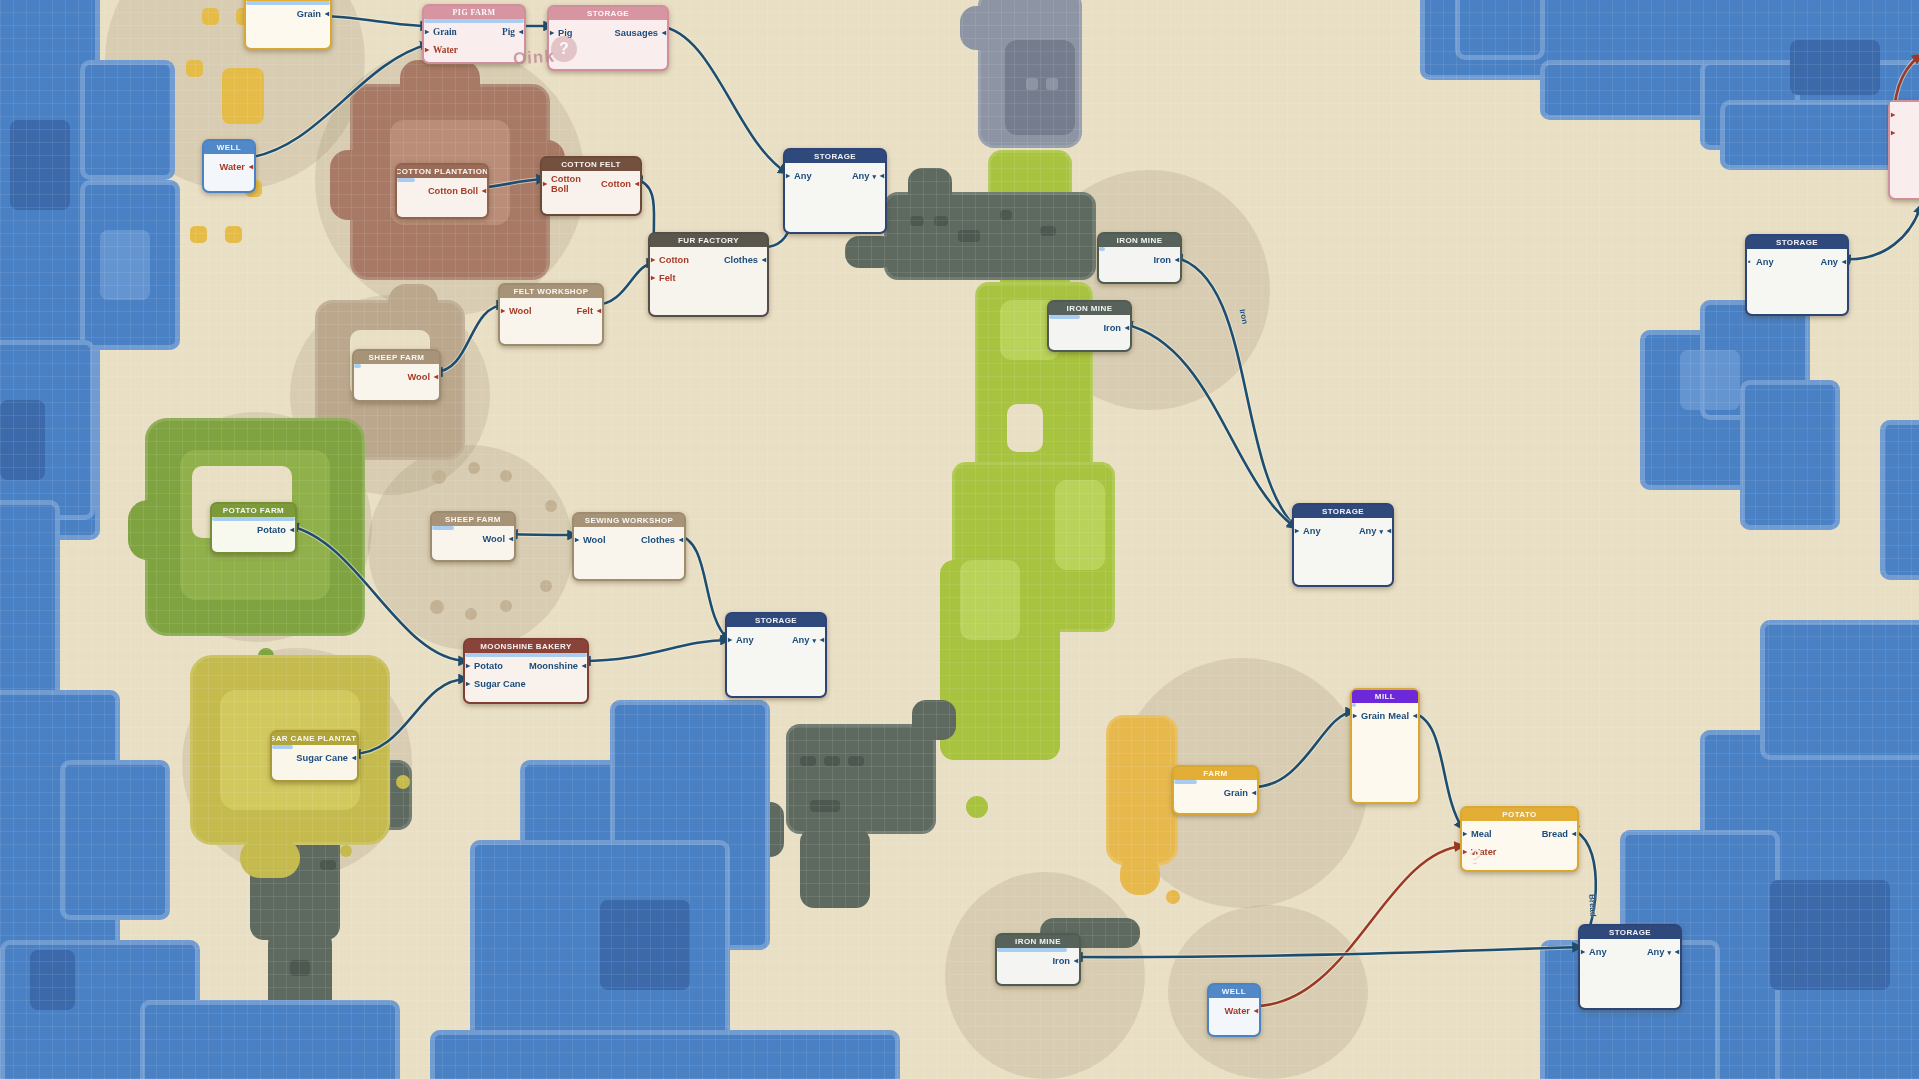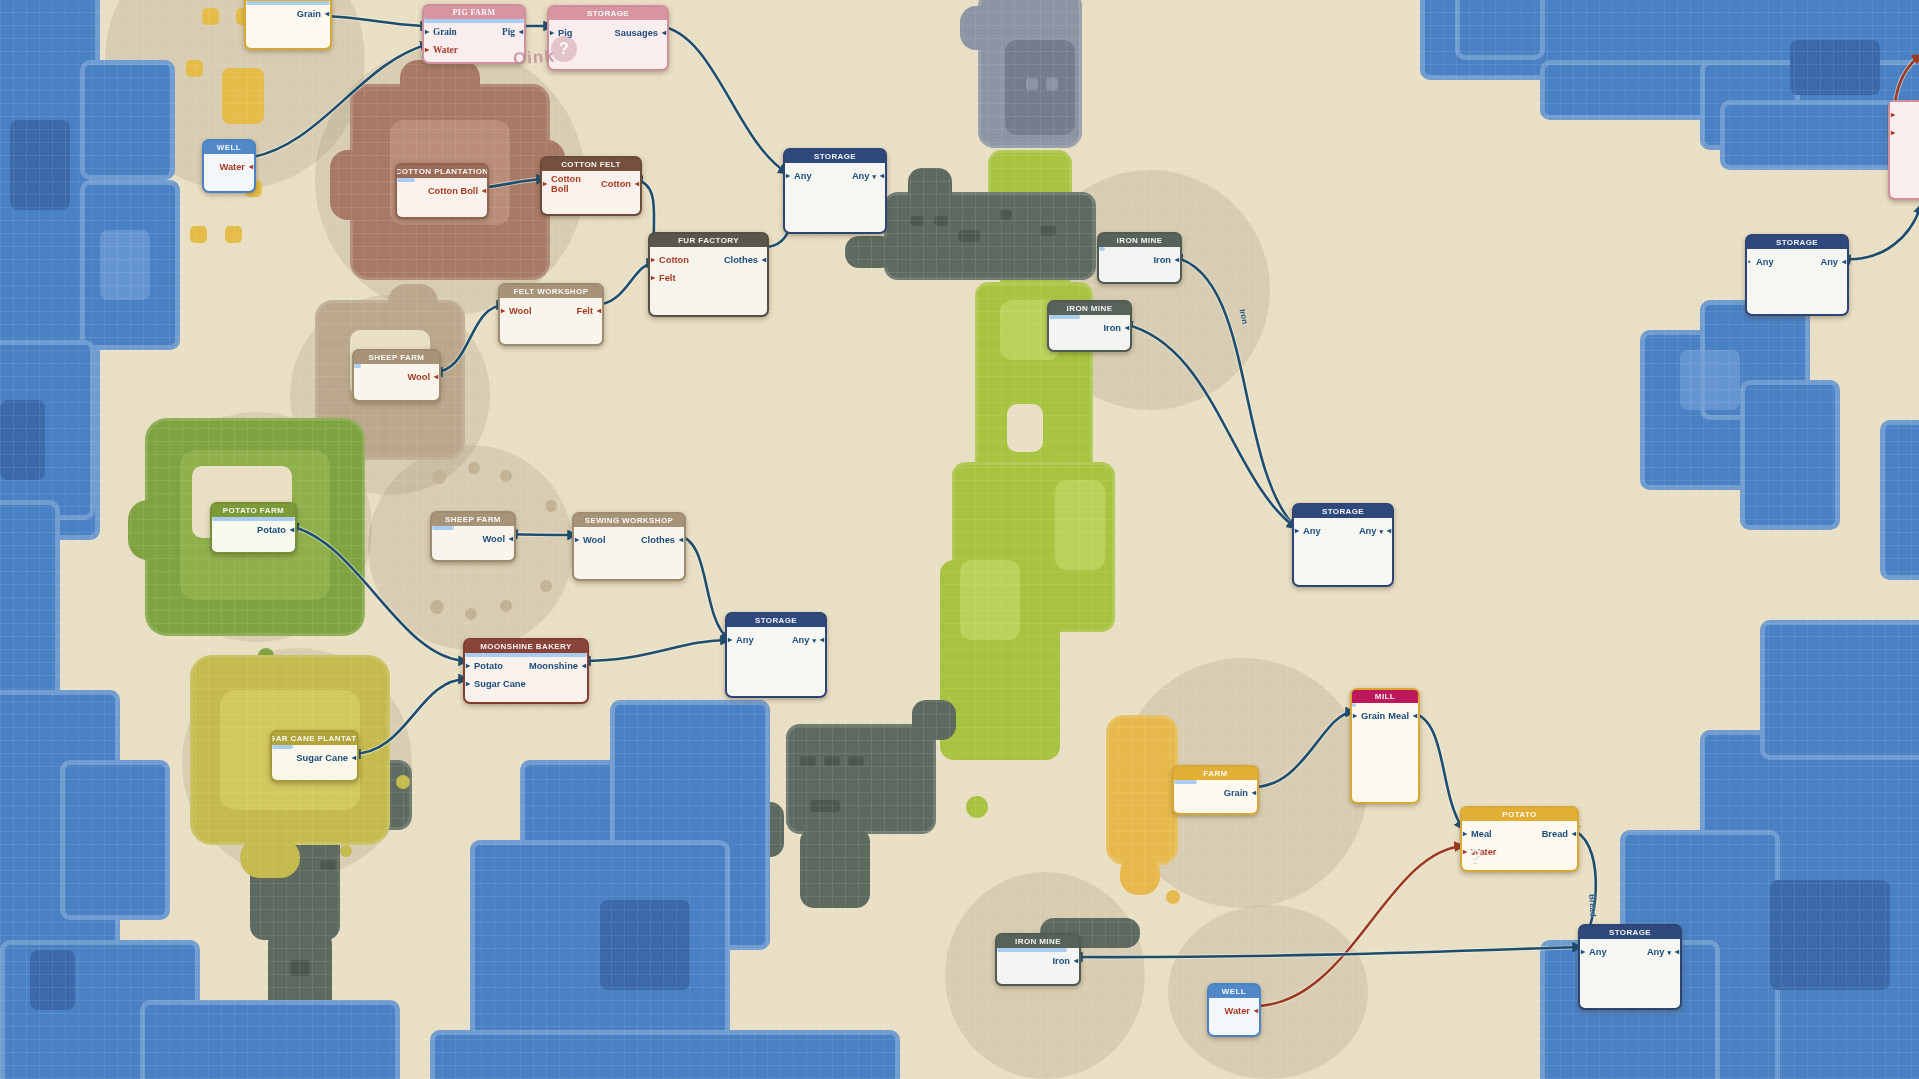--- a/index.html
+++ b/index.html
@@ -555,21 +555,21 @@
             <div class="node-row">
               <span class="mk mk-in c-navy">▸</span>
               <span class="port-in c-navy">Any</span>
               <span class="port-out c-navy">Any<span class="dd">▾</span></span>
               <span class="mk mk-out c-navy">◂</span>
             </div>
           </div>
         </div>
       </div>
       <div class="node" style="left: 1350px; top: 688px; width: 66px; height: 112px; border-color: rgb(216, 168, 50); background: rgb(226, 174, 53);">
-        <div class="node-header" style="background: #be185d;">MILL</div>
+        <div class="node-header" style="background: #6d28d9;">MILL</div>
         <div class="node-body" style="background: rgb(253, 249, 239);">
           <div class="progress" style="width: 6%;"></div>
           <div class="node-rows">
             <div class="node-row">
               <span class="mk mk-in c-navy">▸</span>
               <span class="port-in c-navy">Grain</span>
               <span class="port-out c-navy">Meal</span>
               <span class="mk mk-out c-navy">◂</span>
             </div>
           </div>

